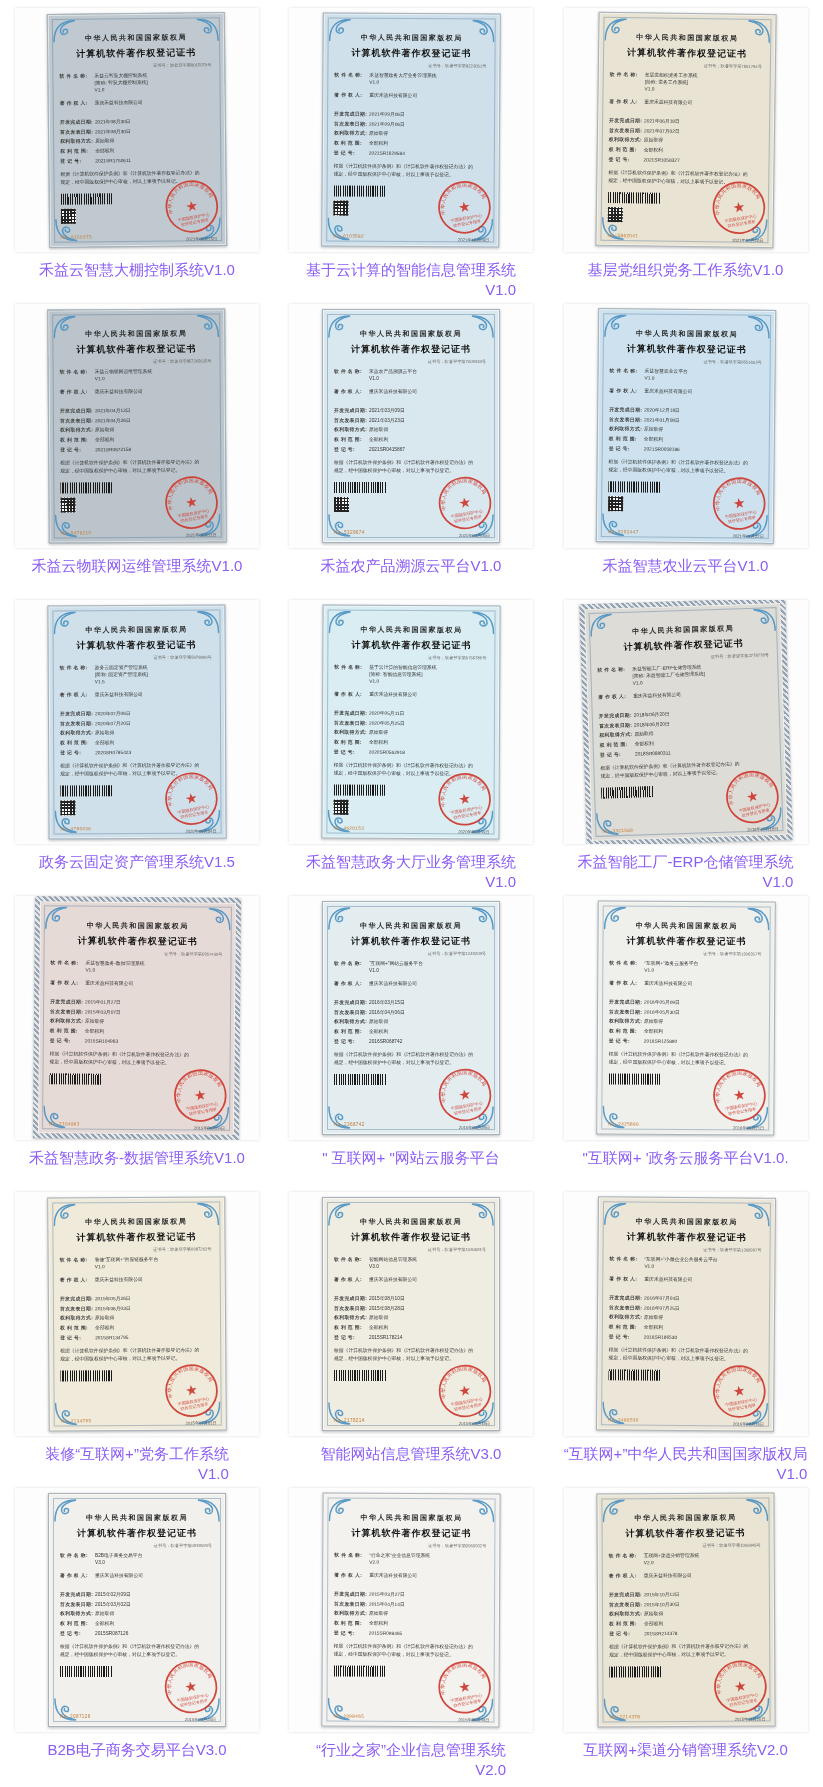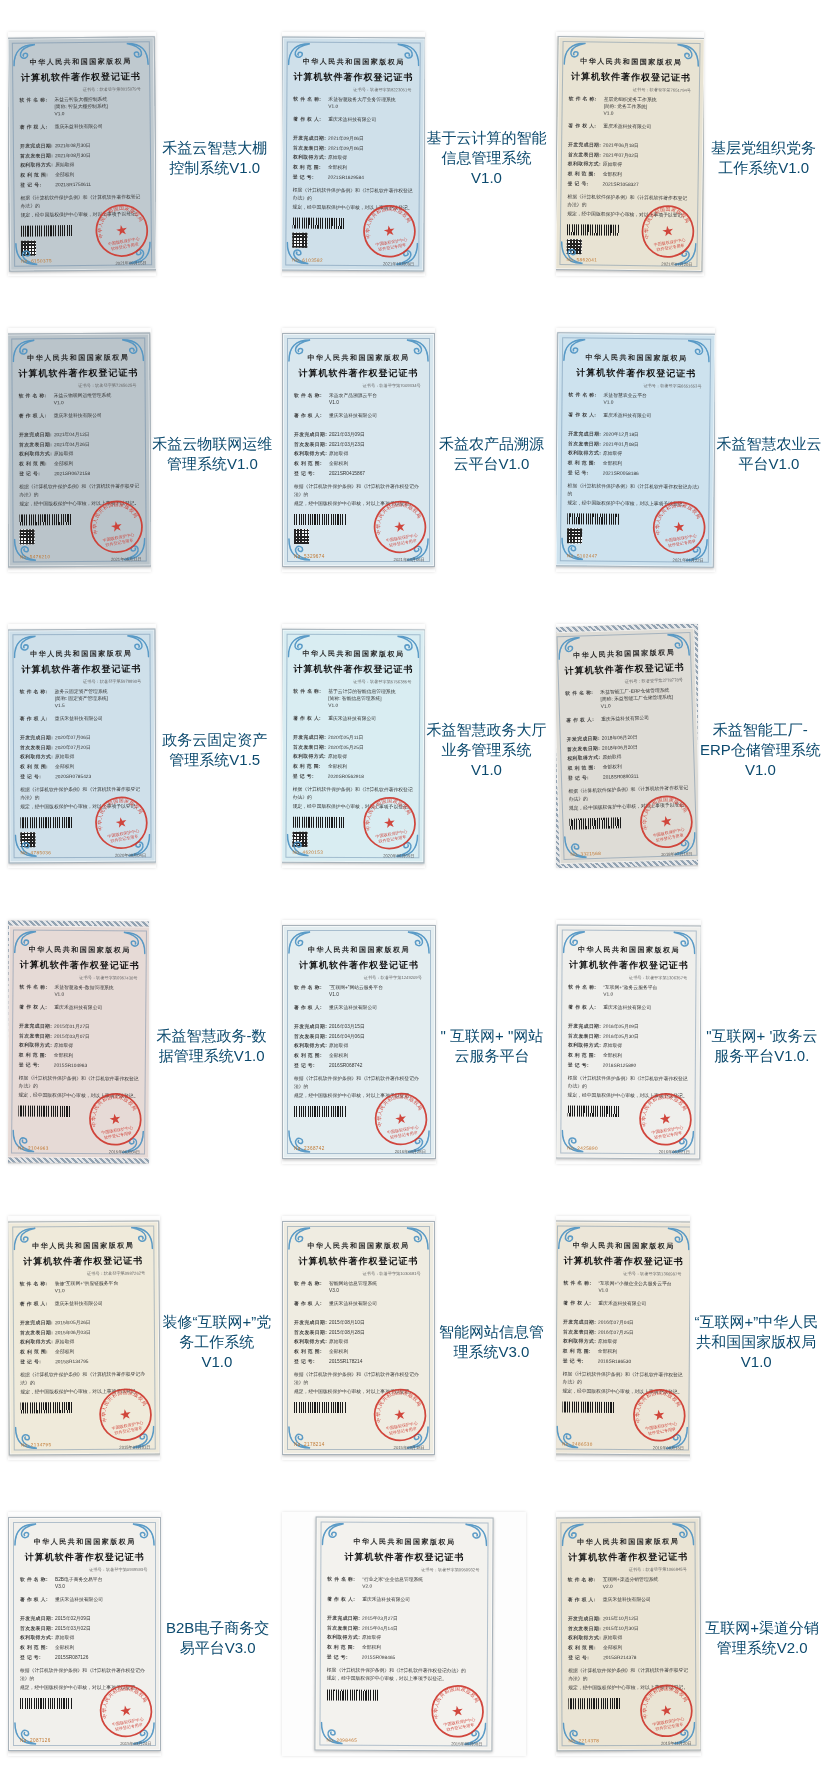--- a/index.html
+++ b/index.html
@@ -1,18 +1,18 @@
 <!DOCTYPE html>
 <html><head>
 <meta charset="utf-8">
 <style>
   html,body{margin:0;padding:0;background:#ffffff;}
   body{width:823px;font-family:"Liberation Sans",sans-serif;}
   .grid{display:grid;grid-template-columns:274px 274px 275px;padding-top:4px;}
-  .card{height:296px;display:flex;flex-direction:row;align-items:center;padding-top:4px;box-sizing:border-box;margin-left:8px;}
+  .card{height:296px;display:flex;flex-direction:column;align-items:center;padding-top:4px;box-sizing:border-box;}
   .photo{width:244px;height:244px;background:#fdfdfd;display:flex;align-items:center;justify-content:center;box-shadow:0 0 3px rgba(0,0,0,.13);overflow:hidden;cursor:pointer;}
   .cert{position:relative;width:178px;height:234px;box-sizing:border-box;padding:13px 11px 8px;border:1px solid #a8b2ba;box-shadow:0 1px 3px rgba(0,0,0,.28), inset 0 0 0 1px rgba(255,255,255,.55);}
   .cert.full{width:206px;height:242px;border:5px solid transparent;border-image:repeating-linear-gradient(45deg,#93a3b2 0 2px,#e4e6e9 2px 4px) 5;}
   .frame{position:absolute;inset:4px;border:1px solid rgba(70,110,150,.38);pointer-events:none;}
   .flourish{position:absolute;width:23px;height:23px;color:#4d93c3;opacity:.9;}
   .fl-tl{top:5px;left:5px;}
   .fl-tr{top:5px;right:5px;transform:scaleX(-1);}
   .fl-bl{bottom:5px;left:5px;transform:scaleY(-1);}
   .fl-br{bottom:5px;right:5px;transform:scale(-1,-1);}
   .authority{font-size:7px;font-weight:700;letter-spacing:1.5px;text-align:center;color:#2a2a2a;white-space:nowrap;margin-top:6px;}
@@ -22,21 +22,21 @@
   .field .lab{color:#3d3d3d;font-weight:700;flex:0 0 35px;letter-spacing:.4px;}
   .field .val{white-space:pre-line;}
   .f0{margin-bottom:6px;}
   .f1{margin-bottom:12px;}
   .statement{font-size:4.8px;color:#333;line-height:1.75;margin-top:5px;white-space:pre-line;}
   .barcode{width:52px;height:11px;margin-top:6px;background:repeating-linear-gradient(90deg,#1a1a1a 0 1px,transparent 1px 2px,#1a1a1a 2px 3.2px,transparent 3.2px 4.6px);}
   .qr{width:15px;height:15px;margin-top:4px;background-color:#f6f6f6;background-image:repeating-linear-gradient(0deg,#232323 0 1.6px,transparent 1.6px 3.2px),repeating-linear-gradient(90deg,#232323 0 1.6px,transparent 1.6px 3.2px);}
   .serial{position:absolute;left:11px;bottom:7px;font-size:4.6px;color:#c0762e;letter-spacing:.4px;}
   .seal{position:absolute;right:6px;bottom:11px;width:56px;height:56px;transform:rotate(-10deg);opacity:.93;}
   .sealdate{position:absolute;right:9px;bottom:4px;font-size:4.2px;color:#555;}
-  .caption{margin-top:8px;font-size:15px;line-height:1.35;color:#0c4a6e;text-align:center;white-space:pre-line;}
+  .caption{margin-top:8px;font-size:15px;line-height:1.35;color:#8b5cf6;text-align:right;white-space:pre-line;}
 </style>
 </head>
 <body>
 
 <div class="grid">
     <div class="card">
     <div class="photo">
       <div class="cert" style="background: rgb(191, 201, 207); transform: rotate(-0.6deg);">
         <div class="frame"></div>
         <svg class="flourish fl-tl" viewBox="0 0 24 24">
@@ -1226,20 +1226,22 @@
           <circle cx="32" cy="32" r="29" fill="none" stroke="#cf3a30" stroke-width="2"></circle>
           <path id="sealArc16" d="M 10,38 A 23,23 0 1 1 54,38" fill="none"></path>
           <text fill="#cf3a30" font-size="5.6" letter-spacing="0.4"><textPath href="#sealArc16" startOffset="2">中华人民共和国国家版权局</textPath></text>
           <text x="32" y="37" text-anchor="middle" font-size="16" fill="#cf3a30">★</text>
           <text x="32" y="46" text-anchor="middle" font-size="4.6" fill="#cf3a30">中国版权保护中心</text>
           <text x="32" y="52" text-anchor="middle" font-size="4.6" fill="#cf3a30">软件登记专用章</text>
         </svg>
         <div class="sealdate">2015年05月08日</div>
       </div>
     </div>
+    <div class="caption">“行业之家”企业信息管理系统
+V2.0</div>
   </div>
     <div class="card">
     <div class="photo">
       <div class="cert" style="background: rgb(234, 228, 212); transform: rotate(-0.3deg);">
         <div class="frame"></div>
         <svg class="flourish fl-tl" viewBox="0 0 24 24">
             <path d="M1,23 C1,8 8,1 23,1 C14,3 9,6 8,10 C7,14 10,16 13,15 C16,14 16,10 13,10 C11,10 10,12 11,13" fill="none" stroke="currentColor" stroke-width="1.6" stroke-linecap="round"></path>
             <path d="M2,16 C3,8 8,3 16,2" fill="none" stroke="currentColor" stroke-width="0.8" opacity="0.7"></path>
           </svg>
         <svg class="flourish fl-tr" viewBox="0 0 24 24">

